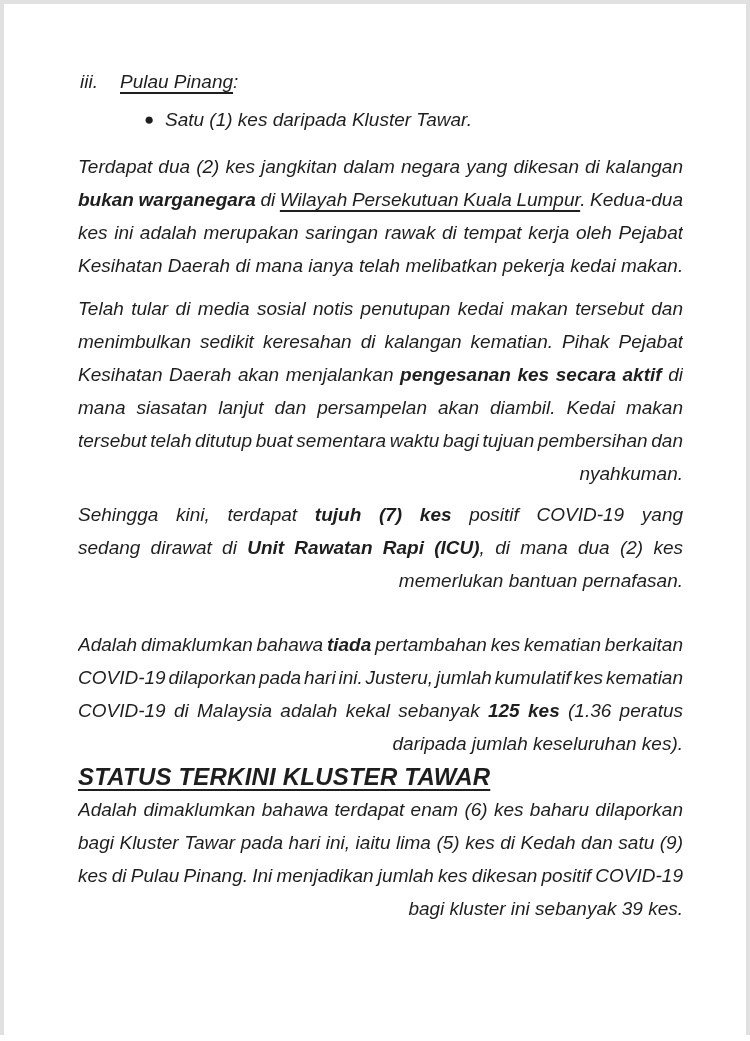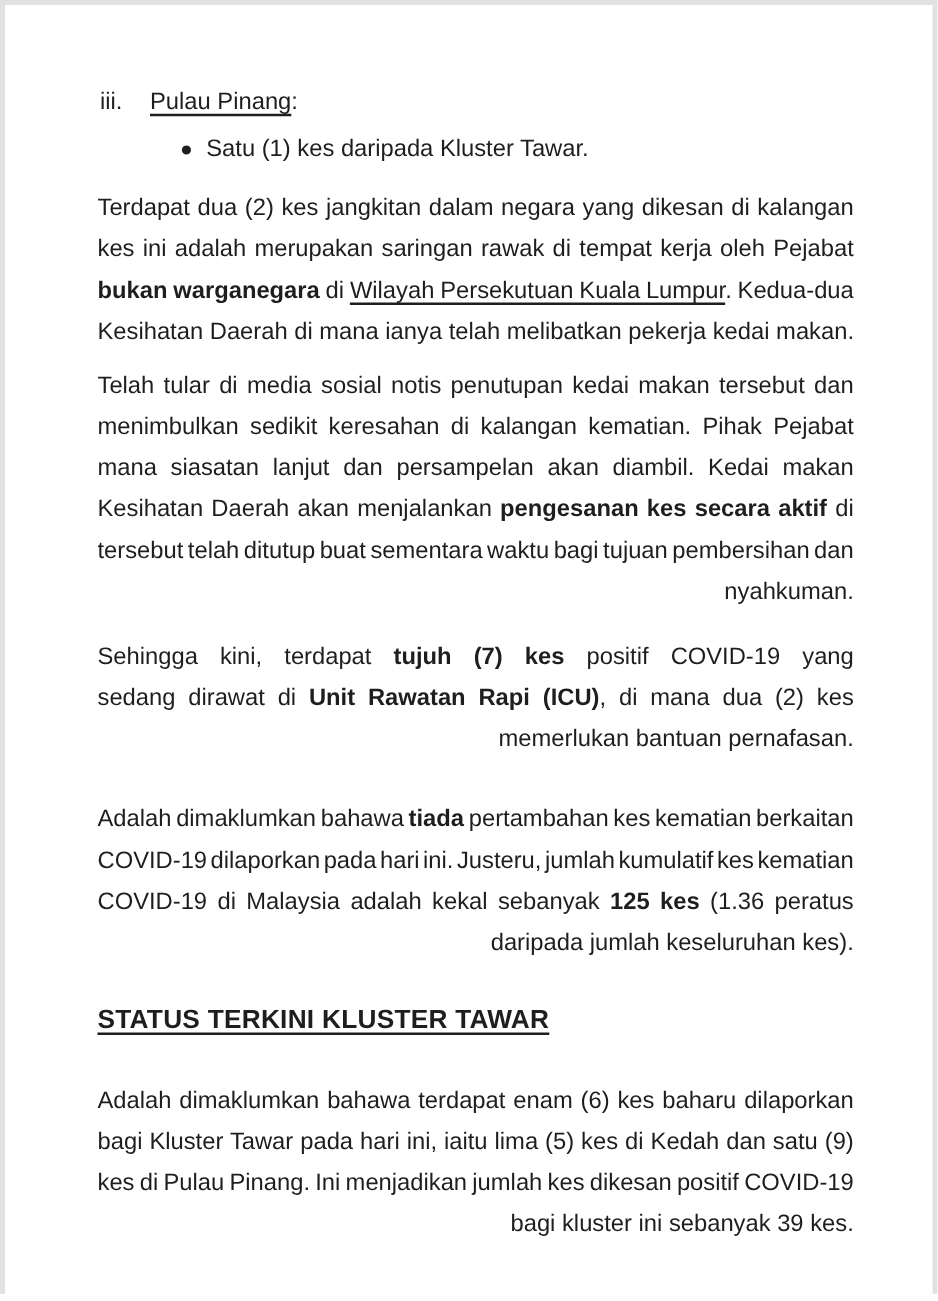--- a/index.html
+++ b/index.html
@@ -13,49 +13,49 @@
   }
   .frame {
     position:absolute; top:0; left:0; width:750px; height:1035px;
     border-top:4px solid var(--frame-border, #e1e1e1);
     border-left:4px solid var(--frame-border, #e1e1e1);
     border-right:4px solid var(--frame-border, #e1e1e1);
     pointer-events:none;
   }
   .content {
     position:absolute; left:78px; top:65px; width:605px;
-    font-size:19px; line-height:33px;
+    font-size:19px; line-height:33px;font-style:italic;
   }
   
   .jline {
     text-align:justify;
     text-align-last:justify;
     word-spacing:-5px;
     height:33px; overflow:hidden;
     white-space:nowrap;
   }
   .lastline { text-align:right; height:33px; overflow:hidden; white-space:nowrap; }
   b { font-weight:bold; }
   .u { text-decoration:underline; text-decoration-thickness:1.5px; text-underline-offset:3.5px; }
   .num-line { display:flex; }
   .num-line .marker { width:42px; padding-left:2px; flex:0 0 42px; }
   .bullet-line { padding-left:66px; display:flex; }
   .bullet-line .dot { width:21px; flex:0 0 21px; font-size:17px; }
   .para-1 { margin-top:14px; }
   .para-2 { margin-top:10px; }
-  .para-3 { margin-top:19px; }
+  .para-3 { margin-top:8px; }
   .para-4 { margin-top:31px; }
   .section-heading {
-    margin-top:28px; height:33px;
-    font-size:21px; font-weight:bold; letter-spacing:0.2px;
+    height:33px;
+    font-size:24px; font-weight:bold; letter-spacing:0.2px;
   }
   .section-heading span {
     text-decoration:underline; text-decoration-thickness:2px; text-underline-offset:4px;
   }
-  .para-5 { margin-top:32px; }
+  .para-5 { }
   .bullet-top { margin-top:5px; }
 </style>
 </head>
 <body>
 
 <div class="frame"></div>
 
 <div class="content">
 
   <div class="num-line">
@@ -63,30 +63,30 @@
     <span><span class="u">Pulau Pinang</span><span>:</span></span>
   </div>
 
   <div class="bullet-line bullet-top">
     <span class="dot">●</span>
     <span>Satu (1) kes daripada Kluster Tawar.</span>
   </div>
 
   <div class="para-1">
     <div class="jline">Terdapat dua (2) kes jangkitan dalam negara yang dikesan di kalangan</div>
+    <div class="jline"><b>bukan warganegara</b><span> di </span><span class="u">Wilayah Persekutuan Kuala Lumpur</span><span>. Kedua-dua</span></div>
     <div class="jline">kes ini adalah merupakan saringan rawak di tempat kerja oleh Pejabat</div>
-    <div class="jline"><b>bukan warganegara</b><span> di </span><span class="u">Wilayah Persekutuan Kuala Lumpur</span><span>. Kedua-dua</span></div>
     <div class="lastline">Kesihatan Daerah di mana ianya telah melibatkan pekerja kedai makan.</div>
   </div>
 
   <div class="para-2">
     <div class="jline">Telah tular di media sosial notis penutupan kedai makan tersebut dan</div>
     <div class="jline">menimbulkan sedikit keresahan di kalangan kematian. Pihak Pejabat</div>
+    <div class="jline"><span>Kesihatan Daerah akan menjalankan </span><b>pengesanan kes secara aktif</b><span> di</span></div>
     <div class="jline">mana siasatan lanjut dan persampelan akan diambil. Kedai makan</div>
-    <div class="jline"><span>Kesihatan Daerah akan menjalankan </span><b>pengesanan kes secara aktif</b><span> di</span></div>
     <div class="jline">tersebut telah ditutup buat sementara waktu bagi tujuan pembersihan dan</div>
     <div class="lastline">nyahkuman.</div>
   </div>
 
   <div class="para-3">
     <div class="jline"><span>Sehingga kini, terdapat </span><b>tujuh (7) kes</b><span> positif COVID-19 yang</span></div>
     <div class="jline"><span>sedang dirawat di </span><b>Unit Rawatan Rapi (ICU)</b><span>, di mana dua (2) kes</span></div>
     <div class="lastline">memerlukan bantuan pernafasan.</div>
   </div>
 

